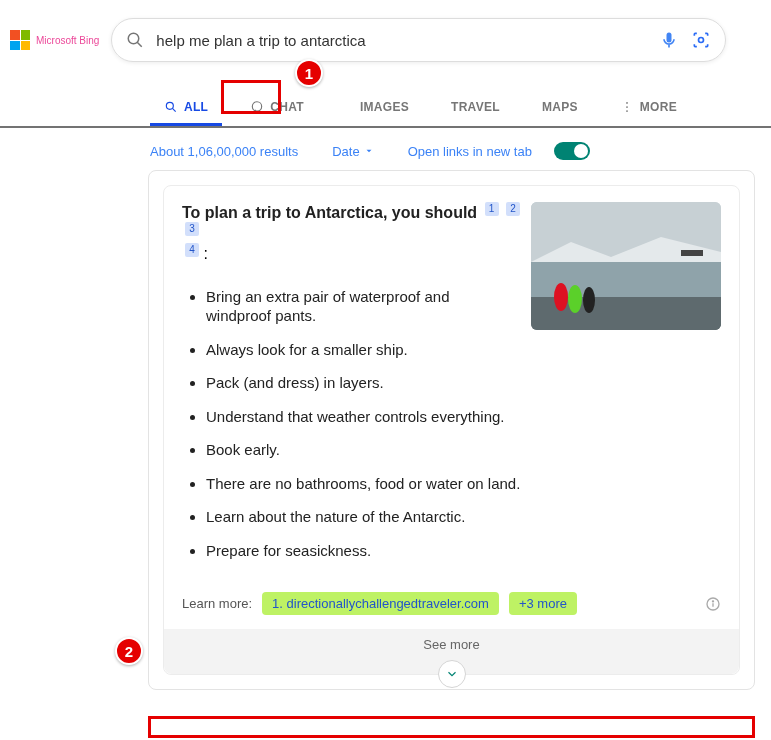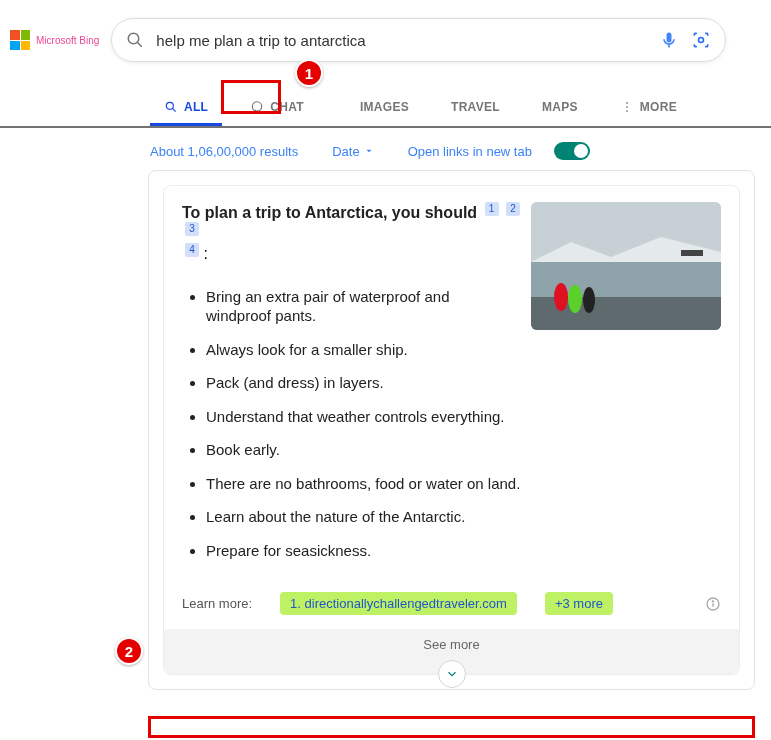--- a/index.html
+++ b/index.html
@@ -175,21 +175,21 @@
     }
     .tips-list {
       list-style: disc;
       padding: 10px 0 8px 24px;
       color:#222;
       font-size: 15px;
     }
     .tips-list li { margin: 14px 0; line-height:1.3; }
 
     .learn-row {
-      display:flex; align-items:center; gap:28px;
+      display:flex; align-items:center; gap:10px;
       padding: 10px 0 14px;
       font-size:13px; color:#555;
     }
     .learn-pill {
       background:#bef264;
       color:#2255c9;
       padding:4px 10px;
       border-radius:4px;
       font-size:13px;
       cursor:pointer;

